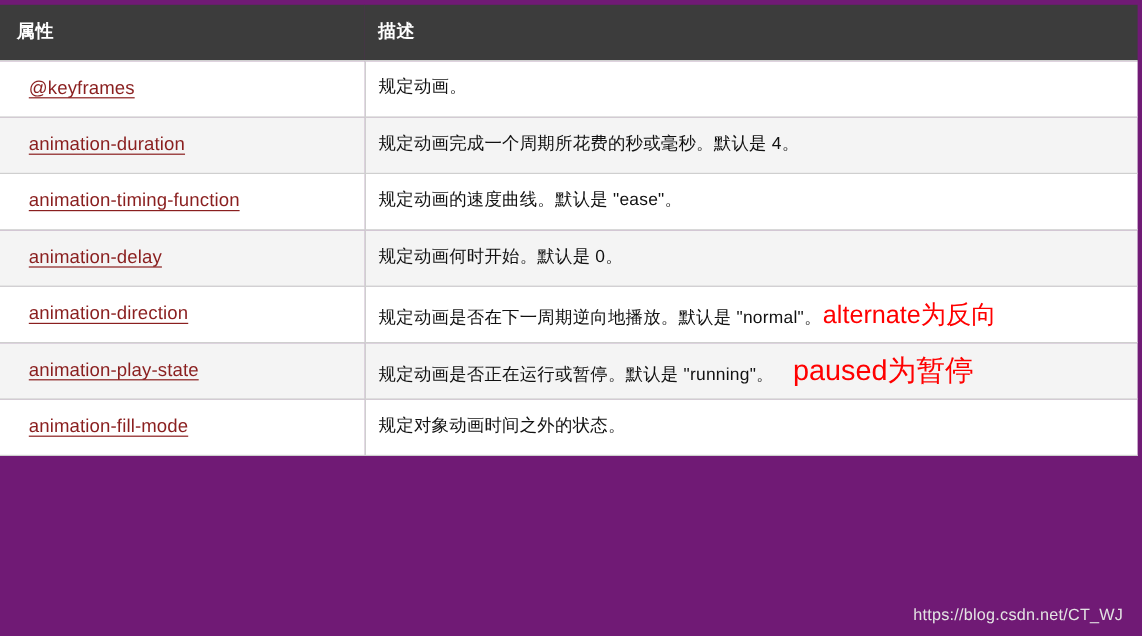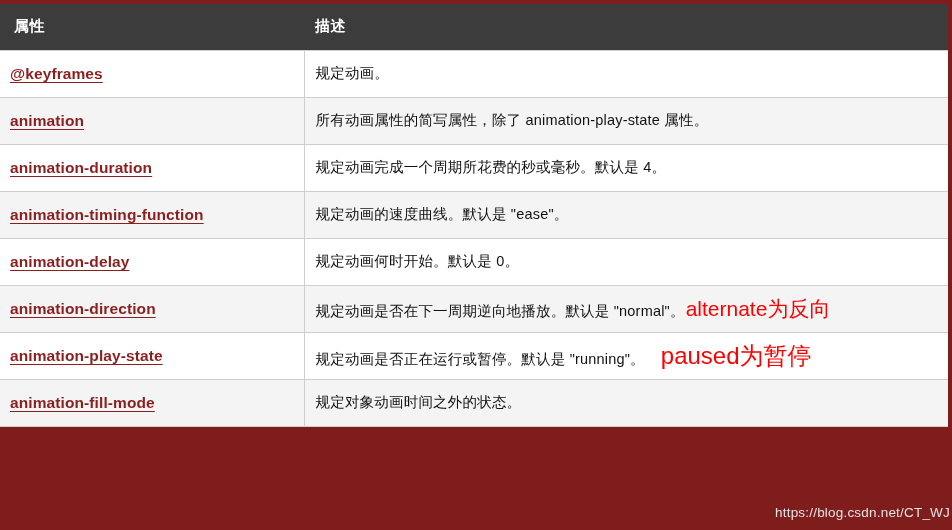--- a/index.html
+++ b/index.html
@@ -13,21 +13,21 @@
     overflow: hidden;
     font-family: "Liberation Sans", "DejaVu Sans", sans-serif;
     position: relative;
   }
   .page {
     position: absolute;
     left: 0;
     top: 0;
     width: 952px;
     height: 530px;
-    background: #7f1d1d;
+    background: #701a75;
   }
   .table-wrap {
     position: absolute;
     left: 0px;
     top: 4px;
     width: 948px;
   }
   table.prop-table {
     border-collapse: collapse;
     width: 948px;
@@ -55,22 +55,21 @@
     border-left: none;
     border-right: none;
     padding: 0;
     height: 46px;
     vertical-align: middle;
     font-size: 14.5px;
     color: #1a1a1a;
   }
   table.prop-table tbody td.cell-prop {
     border-right: 1px solid #cfcfcf;
-    padding-left: 10px;
-    font-weight: bold;
+    padding-left: 24px;
   }
   table.prop-table tbody td.cell-desc {
     padding-left: 11px;
     padding-right: 4px;
   }
   table.prop-table tbody tr:nth-child(even) td {
     background: #f4f4f4;
   }
   table.prop-table tbody tr:nth-child(odd) td {
     background: #ffffff;
@@ -101,21 +100,21 @@
   .annot.a1 {
     font-size: 21px;
     margin-left: 1px;
   }
   .annot.a2 {
     font-size: 24px;
     margin-left: 16px;
   }
   .watermark {
     position: absolute;
-    right: 2px;
+    right: 16px;
     bottom: 10px;
     font-size: 13.5px;
     color: #e3e3e3;
     letter-spacing: 0.2px;
     pointer-events: none;
     user-select: none;
   }
 </style>
 </head>
 <body>
@@ -131,24 +130,20 @@
       <thead>
         <tr>
           <th class="th-prop">属性</th>
           <th class="th-desc">描述</th>
         </tr>
       </thead>
       <tbody id="table-body">
       <tr>
             <td class="cell-prop"><a class="prop-link">@keyframes</a></td>
             <td class="cell-desc"><span class="desc-text">规定动画。</span></td>
-          </tr>
-          <tr>
-            <td class="cell-prop"><a class="prop-link">animation</a></td>
-            <td class="cell-desc"><span class="desc-text">所有动画属性的简写属性，除了 animation-play-state 属性。</span></td>
           </tr>
           <tr>
             <td class="cell-prop"><a class="prop-link">animation-duration</a></td>
             <td class="cell-desc"><span class="desc-text">规定动画完成一个周期所花费的秒或毫秒。默认是 4。</span></td>
           </tr>
           <tr>
             <td class="cell-prop"><a class="prop-link">animation-timing-function</a></td>
             <td class="cell-desc"><span class="desc-text">规定动画的速度曲线。默认是 "ease"。</span></td>
           </tr>
           <tr>

